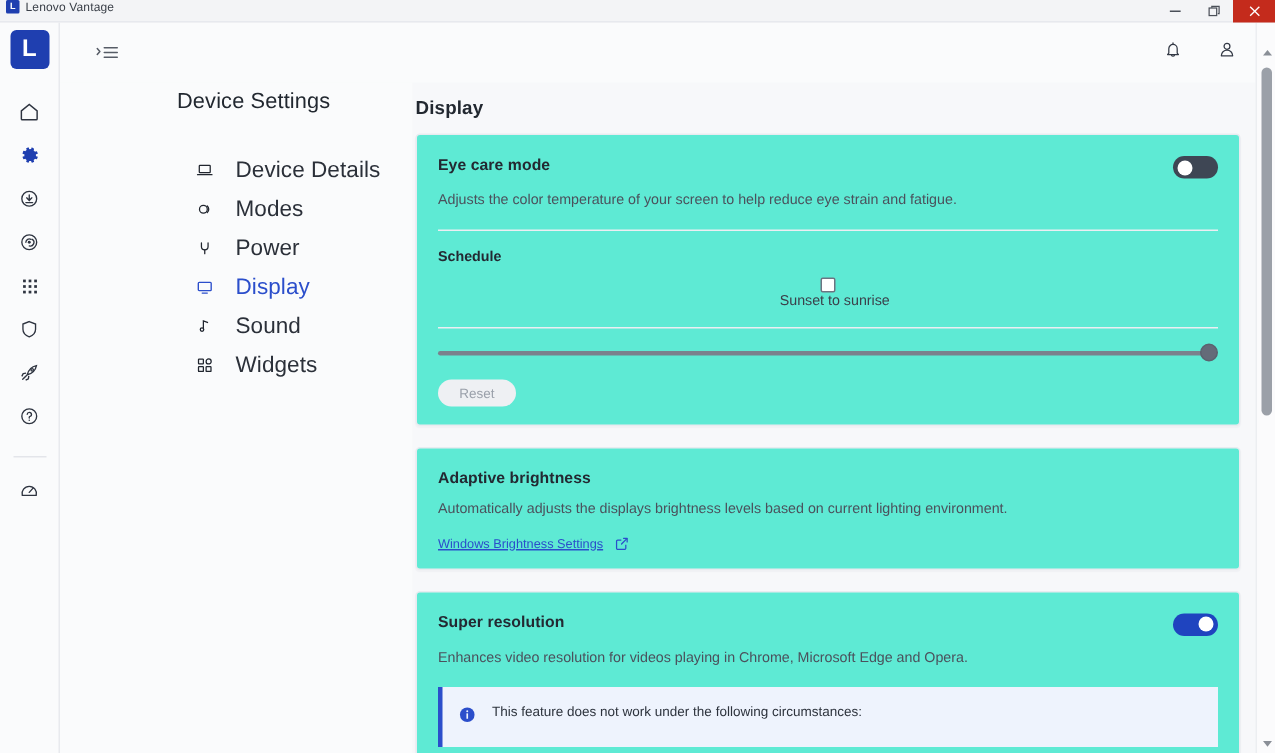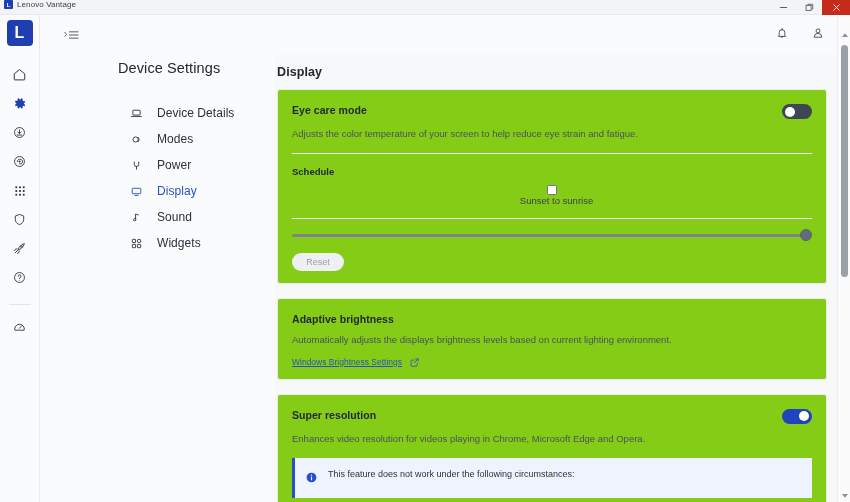--- a/index.html
+++ b/index.html
@@ -75,39 +75,39 @@
     padding-left: 0;
   }
   .nav-title {
     font-size: 14.5px; font-weight: 400; color: #222830;
     margin: 5px 0 0 78px; letter-spacing: .1px;
   }
   .nav-list { margin-top: 24px; }
   .nav-item {
     display: flex; align-items: center; height: 26px;
     padding-left: 88px; margin-bottom: 0;
-    color: #2b3039; font-size: 12px;
+    color: #2b3039; font-size: 15px;
   }
   .nav-item + .nav-item { margin-top: 0; }
   .nav-ico { width: 16px; display: flex; align-items: center; justify-content: center; color: #20252e; }
   .nav-label { margin-left: 13px; letter-spacing: .05px; }
   .nav-item.active { color: #2b4ecb; }
   .nav-item.active .nav-ico { color: #2b4ecb; }
 
   
   .main {
     position: absolute; left: 275px; right: 0; top: 55px; bottom: 0;
     background: #f7f8fa; overflow: hidden;
   }
   .page-title {
     font-size: 12.5px; font-weight: 600; color: #222830;
     margin: 10px 0 10px 2px; letter-spacing: .1px;
   }
   .card {
-    background: #84cc16; border: 1px solid #e9ebf0; border-radius: 3px;
+    background: #5eead4; border: 1px solid #e9ebf0; border-radius: 3px;
     margin: 0 23px 14px 2px; padding: 0 14px;
     box-shadow: 0 1px 1px rgba(22,30,50,.03);
   }
   .card-inner { padding: 14px 0 12px; }
   .row-head { display: flex; align-items: flex-start; }
   .row-title { font-size: 10.5px; font-weight: 600; color: #232932; letter-spacing: .05px; }
   .row-desc { font-size: 9.5px; color: #4b515c; margin-top: 9px; line-height: 1.35; }
 
   .toggle {
     margin-left: auto; width: 30px; height: 15px; border-radius: 8px;

